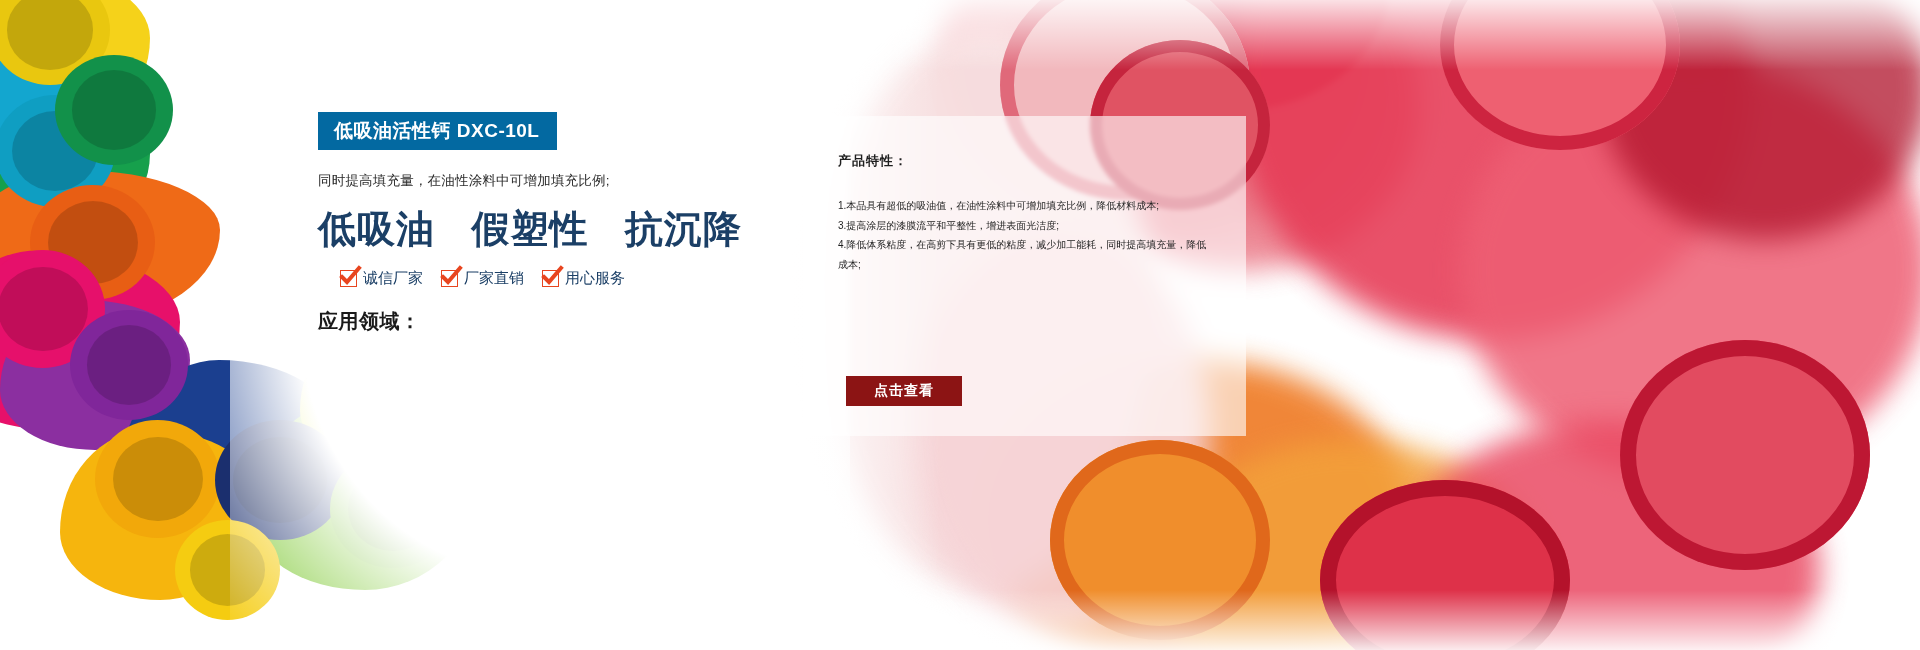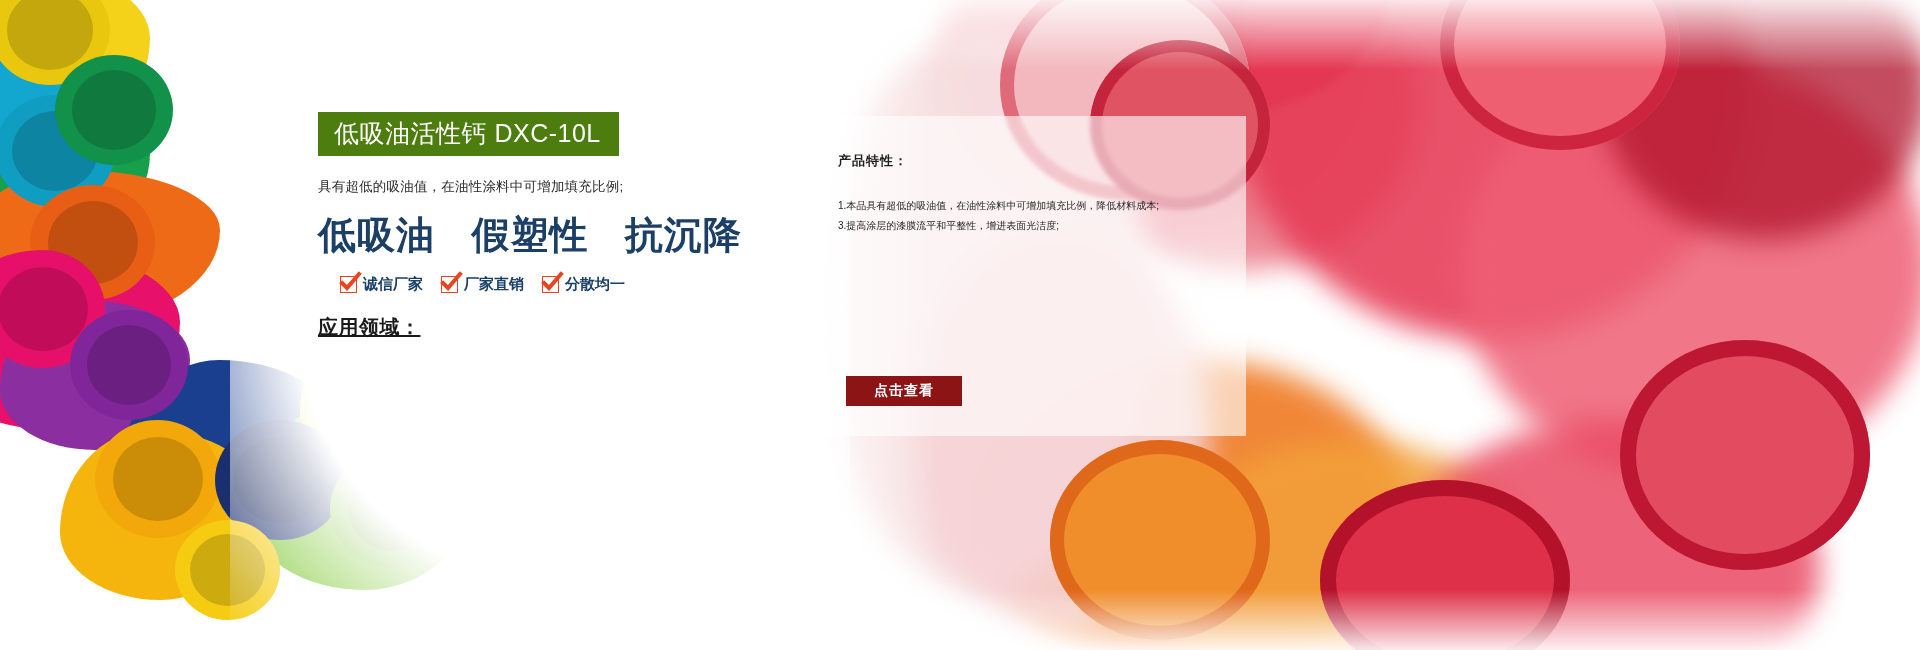--- a/index.html
+++ b/index.html
@@ -111,24 +111,24 @@
 
   
   .left-content {
     position: absolute;
     left: 318px;
     top: 112px;
     width: 420px;
   }
   .title-badge {
     display: inline-block;
-    background: #4d7c0f;
+    background: #0369a1;
     color: #ffffff;
-    font-size: 25px;
-    font-weight: normal;
+    font-size: 19px;
+    font-weight: bold;
     letter-spacing: 0.5px;
     padding: 9px 18px 10px 16px;
     line-height: 1;
     white-space: nowrap;
   }
   .lead {
     margin-top: 22px;
     font-size: 13.5px;
     color: #2b2b2b;
     letter-spacing: 0.2px;
@@ -146,21 +146,20 @@
   .keywords span { margin-right: 26px; }
   .keywords span:last-child { margin-right: 8px; }
 
   .badges {
     margin-top: 14px;
     margin-left: 22px;
     display: flex;
     align-items: center;
     gap: 18px;
     white-space: nowrap;
-    font-weight: bold;
   }
   .badge {
     display: flex;
     align-items: center;
     gap: 6px;
     font-size: 15px;
     color: #1b3f66;
     font-family: "Liberation Serif", "DejaVu Serif", serif;
   }
   .check-box {
@@ -178,21 +177,20 @@
     height: 22px;
     overflow: visible;
   }
 
   .section-title {
     margin-top: 20px;
     font-size: 20px;
     font-weight: bold;
     color: #1a1a1a;
     letter-spacing: 0.5px;
-    text-decoration: underline;
   }
   .section-body {
     margin-top: 9px;
     font-size: 13.5px;
     line-height: 1.85;
     color: #2b2b2b;
     width: 400px;
   }
 
   
@@ -298,21 +296,21 @@
     <div class="fade-top"></div>
     <div class="fade-bottom"></div>
   </div>
 
   <div class="center-white"></div>
 
   <div class="left-content">
 
     <div class="title-badge">低吸油活性钙 DXC-10L</div>
 
-    <div class="lead">具有超低的吸油值，在油性涂料中可增加填充比例;</div>
+    <div class="lead">同时提高填充量，在油性涂料中可增加填充比例;</div>
 
     <div class="keywords">
       <span>低吸油</span>
       <span>假塑性</span>
       <span>抗沉降</span>
     </div>
 
     <div class="badges">
 
       <div class="badge">
@@ -332,37 +330,38 @@
         </span>
         <span>厂家直销</span>
       </div>
 
       <div class="badge">
         <span class="check-box">
           <svg viewBox="0 0 22 22" aria-hidden="true">
             <path d="M3 11 L8 16 L20 2" fill="none" stroke="#e8451f" stroke-width="4" stroke-linecap="square"></path>
           </svg>
         </span>
-        <span>分散均一</span>
+        <span>用心服务</span>
       </div>
 
     </div>
 
     <div class="section-title">应用领域：</div>
 
   </div>
 
   <div class="feature-panel">
     <div class="panel-inner">
       <div class="panel-title">产品特性：</div>
 
       <div class="panel-list">
         <ul>
           <li>1.本品具有超低的吸油值，在油性涂料中可增加填充比例，降低材料成本;</li>
           <li>3.提高涂层的漆膜流平和平整性，增进表面光洁度;</li>
+          <li>4.降低体系粘度，在高剪下具有更低的粘度，减少加工能耗，同时提高填充量，降低成本;</li>
         </ul>
       </div>
     </div>
   </div>
 
   <div class="cta-button">点击查看</div>
 
 </div>
 
 </body></html>

